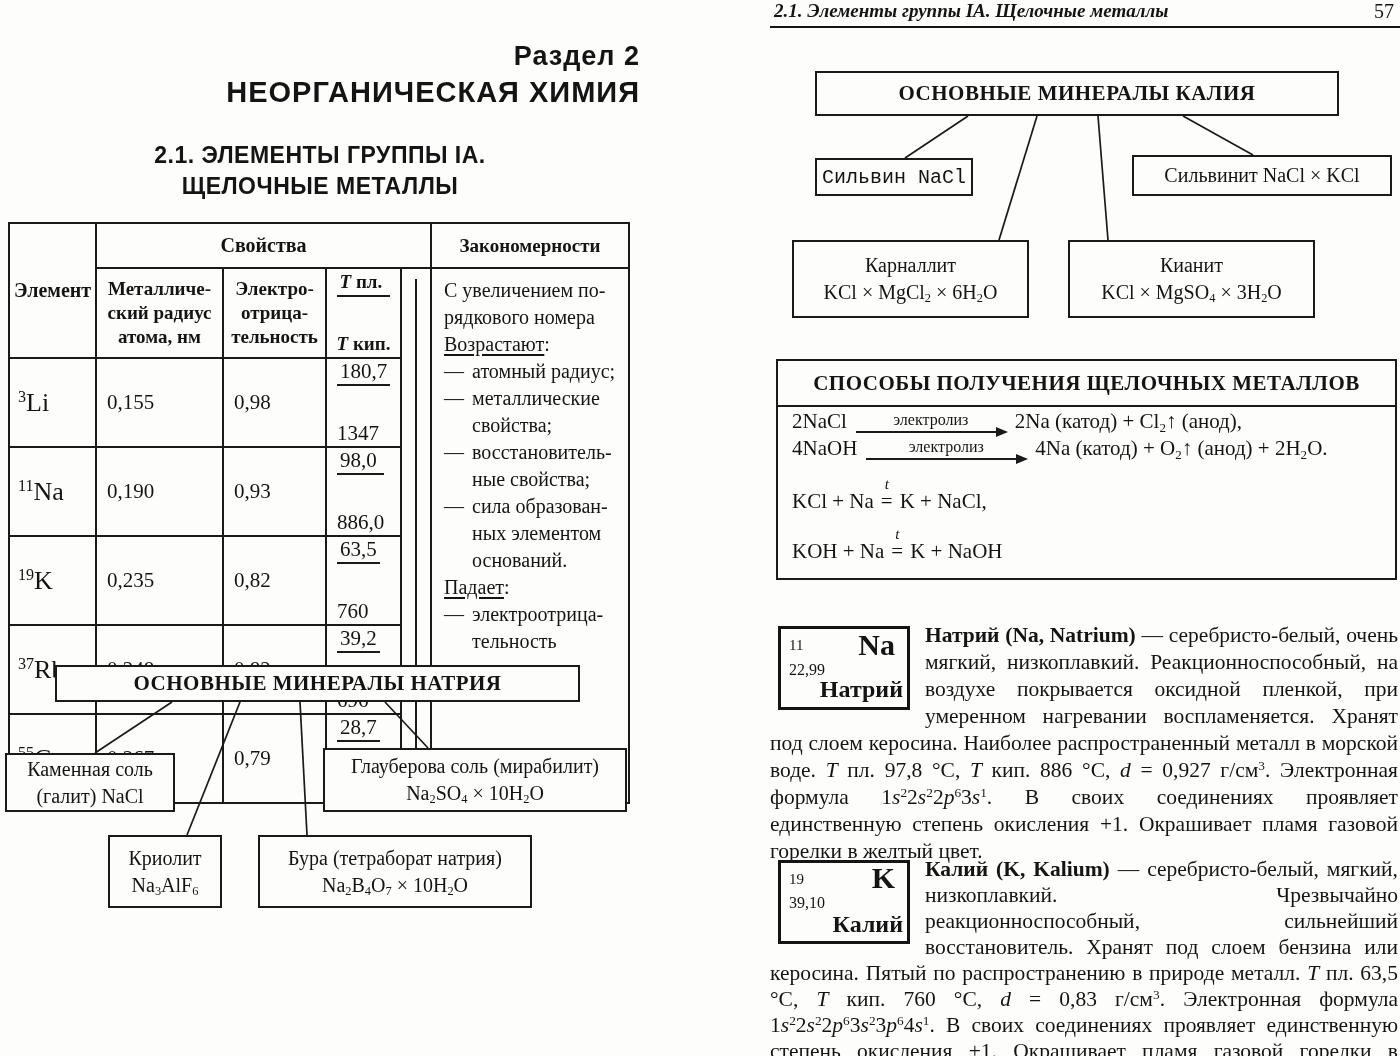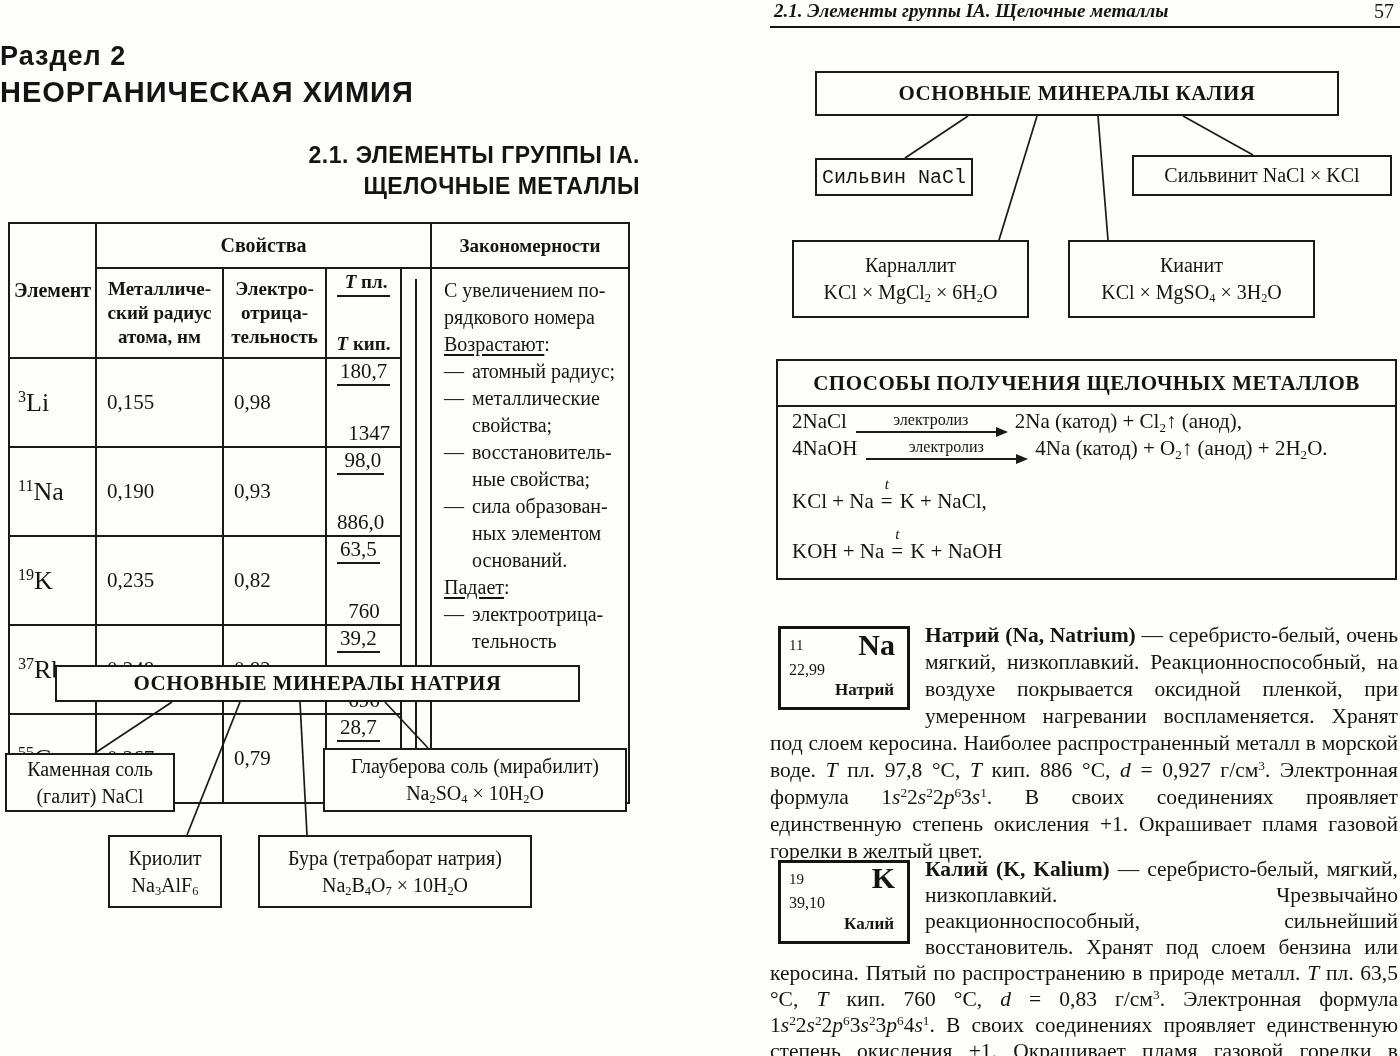--- a/index.html
+++ b/index.html
@@ -6,38 +6,38 @@
   #page{position:relative;width:1400px;height:1056px;background:#fdfdfb;color:#141414;
         font-family:"Liberation Serif","DejaVu Serif",serif;overflow:hidden;}
   .sans{font-family:"Liberation Sans","DejaVu Sans",sans-serif;font-weight:bold;}
   .pg{position:absolute;top:0;height:1056px;}
   #left-page{left:0;width:660px;}
   #right-page{left:770px;width:630px;}
   sup{font-size:62%;position:relative;top:-0.55em;vertical-align:baseline;line-height:0;}
   sub{font-size:62%;position:relative;top:0.28em;vertical-align:baseline;line-height:0;}
 
   
-  .book-title{position:absolute;left:0;top:38px;width:640px;text-align:left;
+  .book-title{position:absolute;left:0;top:38px;width:640px;text-align:right;
               font-size:27px;line-height:36px;letter-spacing:1px;}
   .book-title .t2{font-size:29px;}
-  .book-subtitle{position:absolute;left:0;top:140px;width:640px;text-align:right;
+  .book-subtitle{position:absolute;left:0;top:140px;width:640px;text-align:center;
                  font-size:23px;line-height:31px;letter-spacing:0.5px;}
 
   
   .props-table{position:absolute;left:8px;top:222px;width:620px;border-collapse:collapse;table-layout:fixed;}
   .props-table th,.props-table td{border:2px solid #1a1a1a;padding:0;}
   .props-table th{font-weight:bold;}
   .hrow1{height:45px;}
   .hrow2{height:90px;}
   .drow{height:52px;}
   .props-table .th-main{font-size:20px;text-align:center;}
   .props-table .th-sub{font-size:19px;text-align:center;line-height:24px;}
   .props-table td.cell{font-size:21px;vertical-align:middle;padding-left:10px;}
   .props-table td.cell-el{font-size:26px;vertical-align:middle;padding-left:8px;}
-  .frac{display:inline-block;text-align:right;line-height:24px;}
+  .frac{display:inline-block;text-align:left;line-height:24px;}
   .frac .top{display:block;border-bottom:2px solid #1a1a1a;padding:0 3px 1px;}
   .frac .bot{display:block;padding-top:2px;margin-top:33px;}
   .arrow-cell{position:relative;}
   .v-line{position:absolute;left:50%;margin-left:-1px;top:10px;bottom:18px;width:2px;background:#1a1a1a;}
   .v-head{position:absolute;bottom:3px;left:50%;transform:translateX(-50%);width:0;height:0;
           border-left:6px solid transparent;border-right:6px solid transparent;border-top:14px solid #1a1a1a;}
   .patterns-cell{vertical-align:top;}
   .pat{padding:8px 8px 6px 12px;font-size:20px;line-height:27px;}
   .pat-intro{white-space:pre-line;}
   .u{text-decoration:underline;text-underline-offset:3px;}
@@ -81,21 +81,21 @@
   
   .elem-block{position:absolute;left:0;width:628px;text-align:justify;font-size:21.5px;line-height:27px;}
   #na-block{top:622px;}
   #k-block{top:856px;line-height:26px;}
   .elem-lead{font-weight:bold;}
   .elem-card{float:left;width:126px;height:78px;border:3px solid #141414;margin:4px 15px 3px 8px;
              position:relative;background:#fdfdfb;}
   .elem-card .num{position:absolute;left:8px;top:3px;font-size:15px;}
   .elem-card .mass{position:absolute;left:8px;top:27px;font-size:16px;}
   .elem-card .sym{position:absolute;right:12px;top:2px;font-size:30px;font-weight:bold;}
-  .elem-card .nm{position:absolute;right:13px;bottom:4px;font-size:17px;font-weight:bold;}
+  .elem-card .nm{position:absolute;right:4px;bottom:4px;font-size:24px;font-weight:bold;}
 </style>
 </head>
 <body>
 
 <div id="page">
 
   <div id="left-page" class="pg">
 
     <div class="book-title sans">
       <div>Раздел 2</div>

